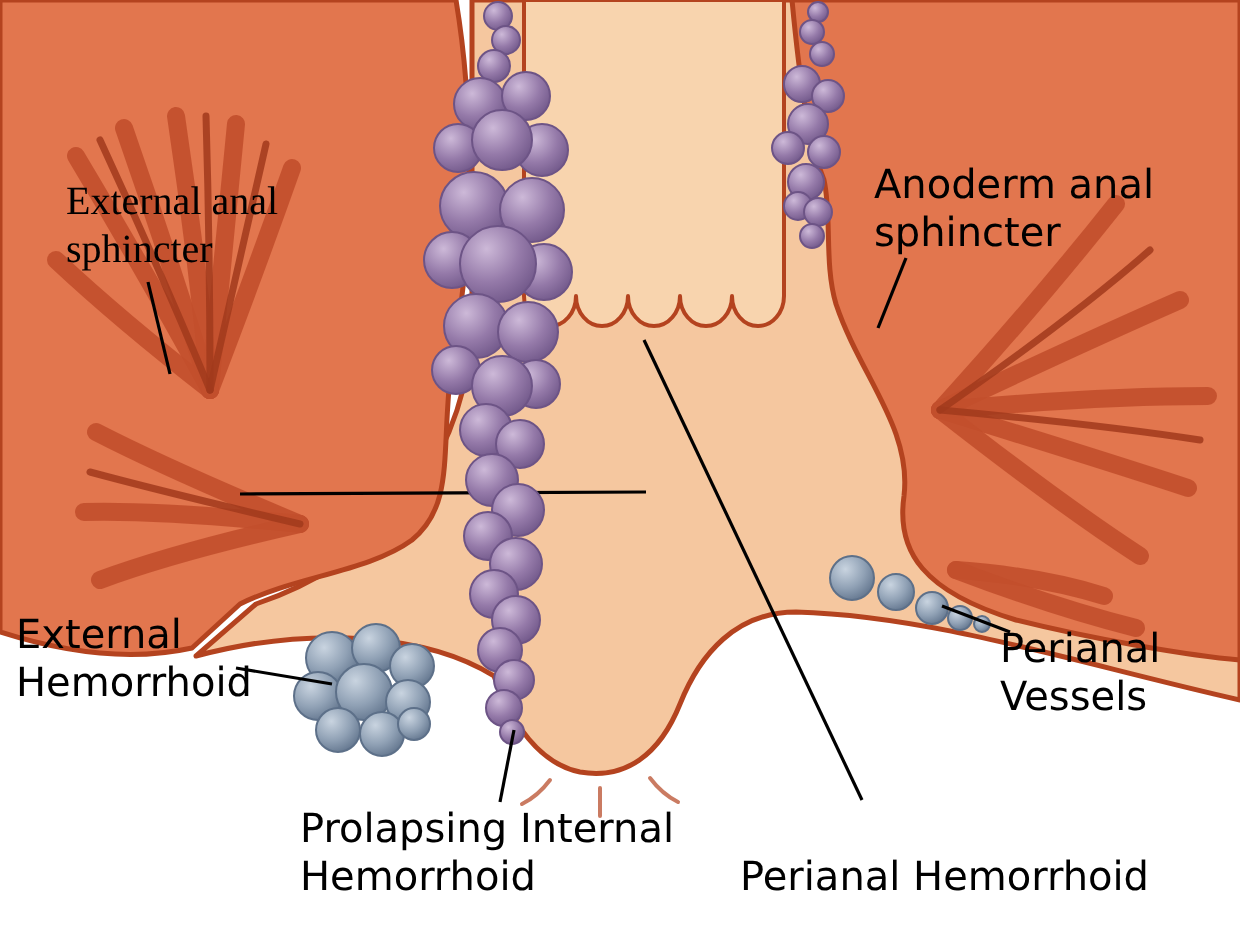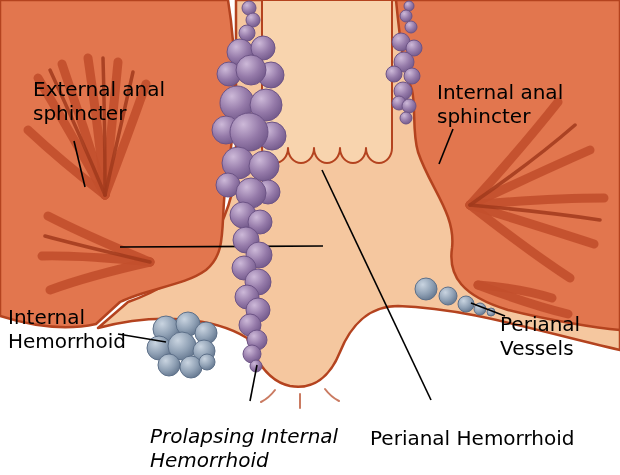--- a/index.html
+++ b/index.html
@@ -180,34 +180,34 @@
     <g>
       <line class="leader" x1="74" y1="141" x2="85" y2="187"></line>
       <line class="leader" x1="453" y1="129" x2="439" y2="164"></line>
       <line class="leader" x1="118" y1="334" x2="166" y2="342"></line>
       <line class="leader" x1="505" y1="316" x2="471" y2="303"></line>
       <line class="leader" x1="250" y1="401" x2="257" y2="365"></line>
       <line class="leader" x1="431" y1="400" x2="322" y2="170"></line>
     </g>
   </svg>
 
-  <div class="label" style="left:33px;  top:77px;">External anal
+  <div class="label" style="left:33px;  top:89px;font-family:Liberation Serif, serif;">External anal
 sphincter</div>
 
-  <div class="label" style="left:437px; top:80px;">Internal anal
+  <div class="label" style="left:437px; top:80px;">Anoderm anal
 sphincter</div>
 
 
-  <div class="label" style="left:8px;   top:305px;">Internal
+  <div class="label" style="left:8px;   top:305px;">External
 Hemorrhoid</div>
 
   <div class="label center" style="left:500px; top:312px; width:96px;">Perianal
 Vessels</div>
 
-  <div class="label center" style="left:150px; top:424px; width:210px;font-style:italic;">Prolapsing Internal
+  <div class="label center" style="left:150px; top:402px; width:210px;">Prolapsing Internal
 Hemorrhoid</div>
 
   <div class="label center" style="left:370px; top:402px; width:205px;">
     <div>Perianal Hemorrhoid</div>
     
   </div>
 
 </div>
 
 </body></html>

